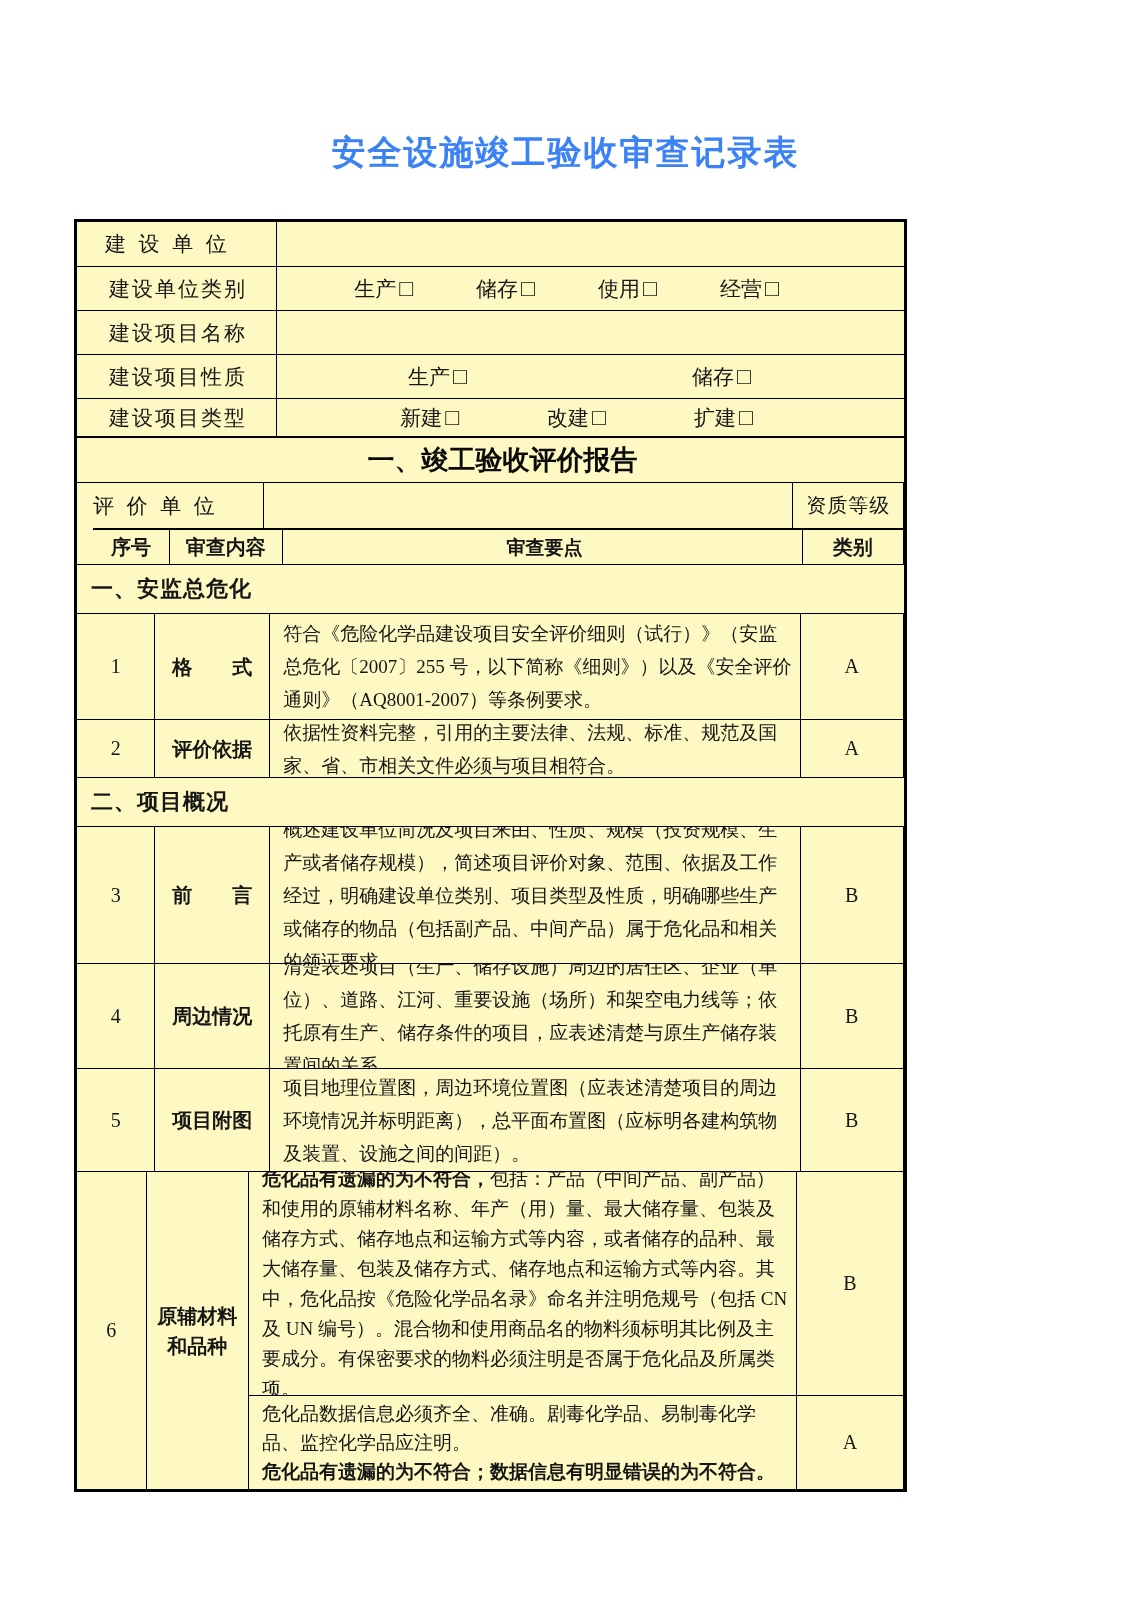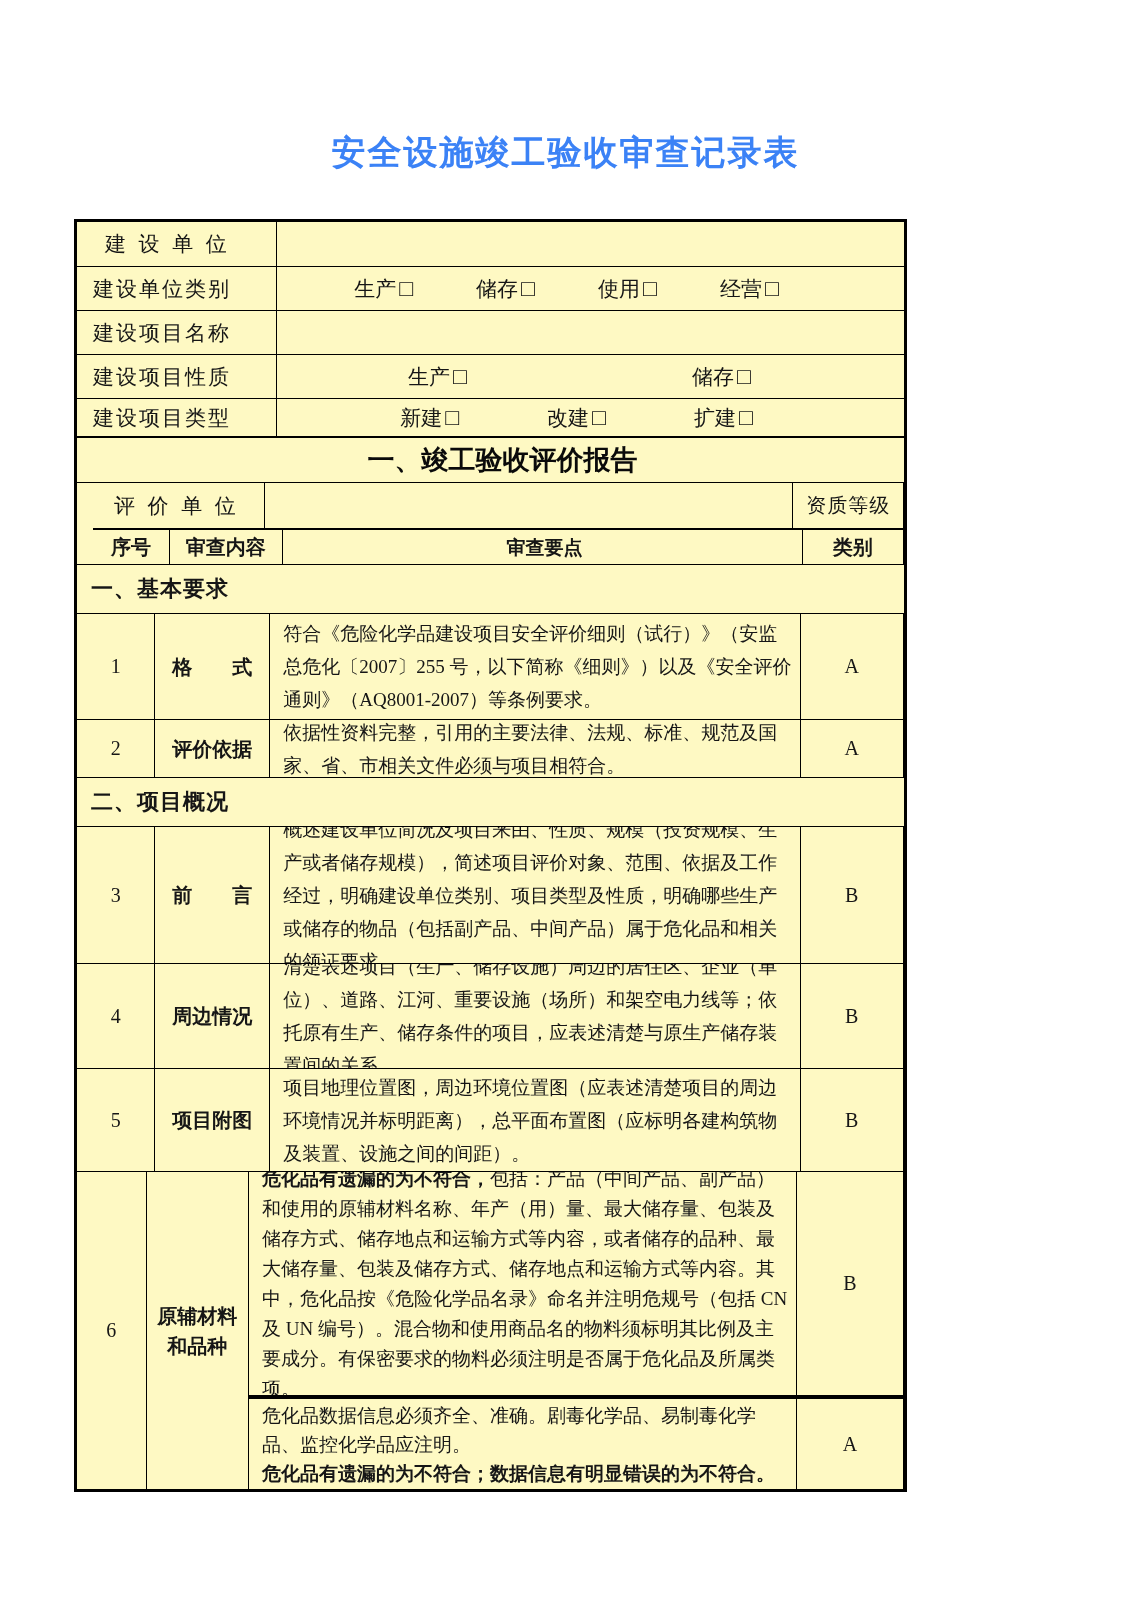--- a/index.html
+++ b/index.html
@@ -23,39 +23,39 @@
   }
   .row{display:flex;border-top:1px solid #000;box-sizing:border-box;align-items:stretch;}
   .row:first-child{border-top:none;}
   .row.thick{border-top:2px solid #000;}
   .c{box-sizing:border-box;display:flex;align-items:center;overflow:hidden;}
   .br{border-right:1px solid #000;}
 
   
   .r-info{height:44px;}
   .r-info.short{height:38px;}
-  .info-label{width:200px;padding-left:16px;font-size:21px;letter-spacing:2px;}
+  .info-label{width:200px;padding-left:32px;font-size:21px;letter-spacing:2px;}
   .info-label.sp{letter-spacing:0.60em;padding-left:28px;}
   .info-value{flex:1;font-size:21px;justify-content:center;gap:63px;}
   .info-value.g-cat{gap:63px;transform:translateX(-24px);}
   .info-value.g-nature{gap:225px;transform:translateX(-11px);}
   .info-value.g-type{gap:88px;transform:translateX(-14px);}
   .opt{white-space:nowrap;display:inline-flex;align-items:center;}
   .opt .box{margin-left:3px;font-size:23px;line-height:1;}
 
   
   .r-main-section{height:46px;justify-content:center;}
   .main-section-title{
     width:100%;justify-content:center;text-align:center;
     font-family:"Liberation Sans", sans-serif;font-weight:bold;font-size:27px;color:#0a0a0a;padding-left:24px;
   }
 
   
   .r-pingjia{height:46px;}
-  .pj-label{width:200px;padding-left:37px;font-size:21px;letter-spacing:0.60em;}
+  .pj-label{width:200px;padding-left:16px;font-size:21px;letter-spacing:0.60em;}
   .pj-value{width:569px;}
   .pj-qlabel{width:119px;justify-content:center;font-size:20px;letter-spacing:1px;}
   .pj-qvalue{flex:1;}
 
   
   .r-colhead{height:36px;font-family:"Liberation Sans", sans-serif;font-weight:bold;font-size:20px;margin-left:16px;}
   .r-colhead .c{justify-content:center;}
 
   
   .r-subsec{height:49px;}
@@ -74,21 +74,21 @@
   .r-item2{height:58px;}
   .r-item3{height:137px;}
   .r-item4{height:105px;}
   .r-item5{height:103px;}
 
   
   .r-item6{height:318px;}
   .sub-wrap{flex:1;display:flex;flex-direction:column;}
   .sub{display:flex;flex:0 0 auto;box-sizing:border-box;}
   .sub-a{height:223px;}
-  .sub-b{height:94px;border-top:4px solid #000000;}
+  .sub-b{height:94px;border-top:1px solid #000000;}
   .sub .c3{line-height:30px;}
   .sub-b .c3{line-height:29px;}
 </style>
 </head>
 <body>
 
 <div class="page">
 
   <h1 class="doc-title">安全设施竣工验收审查记录表</h1>
 
@@ -171,21 +171,21 @@
 
     <div class="row r-colhead thick">
       <div class="c c1 br">序号</div>
       <div class="c c2 br">审查内容</div>
       <div class="c c3 br" style="justify-content:center;">审查要点</div>
       <div class="c c4 br">类别</div>
       <div class="c c5" style="justify-content:center;font-size:20px;">审查意见</div>
     </div>
 
     <div class="row r-subsec">
-      <div class="c subsec-title">一、基本要求</div>
+      <div class="c subsec-title">一、安监总危化</div>
     </div>
 
     <div class="row r-item1">
       <div class="c c1 br">1</div>
       <div class="c c2 br">格　　式</div>
       <div class="c c3 br">
           <div class="pts">符合《危险化学品建设项目安全评价细则（试行）》（安监总危化〔2007〕255 号，以下简称《细则》）以及《安全评价通则》（AQ8001-2007）等条例要求。</div>
         </div>
       <div class="c c4 br">A</div>
       <div class="c c5"></div>

